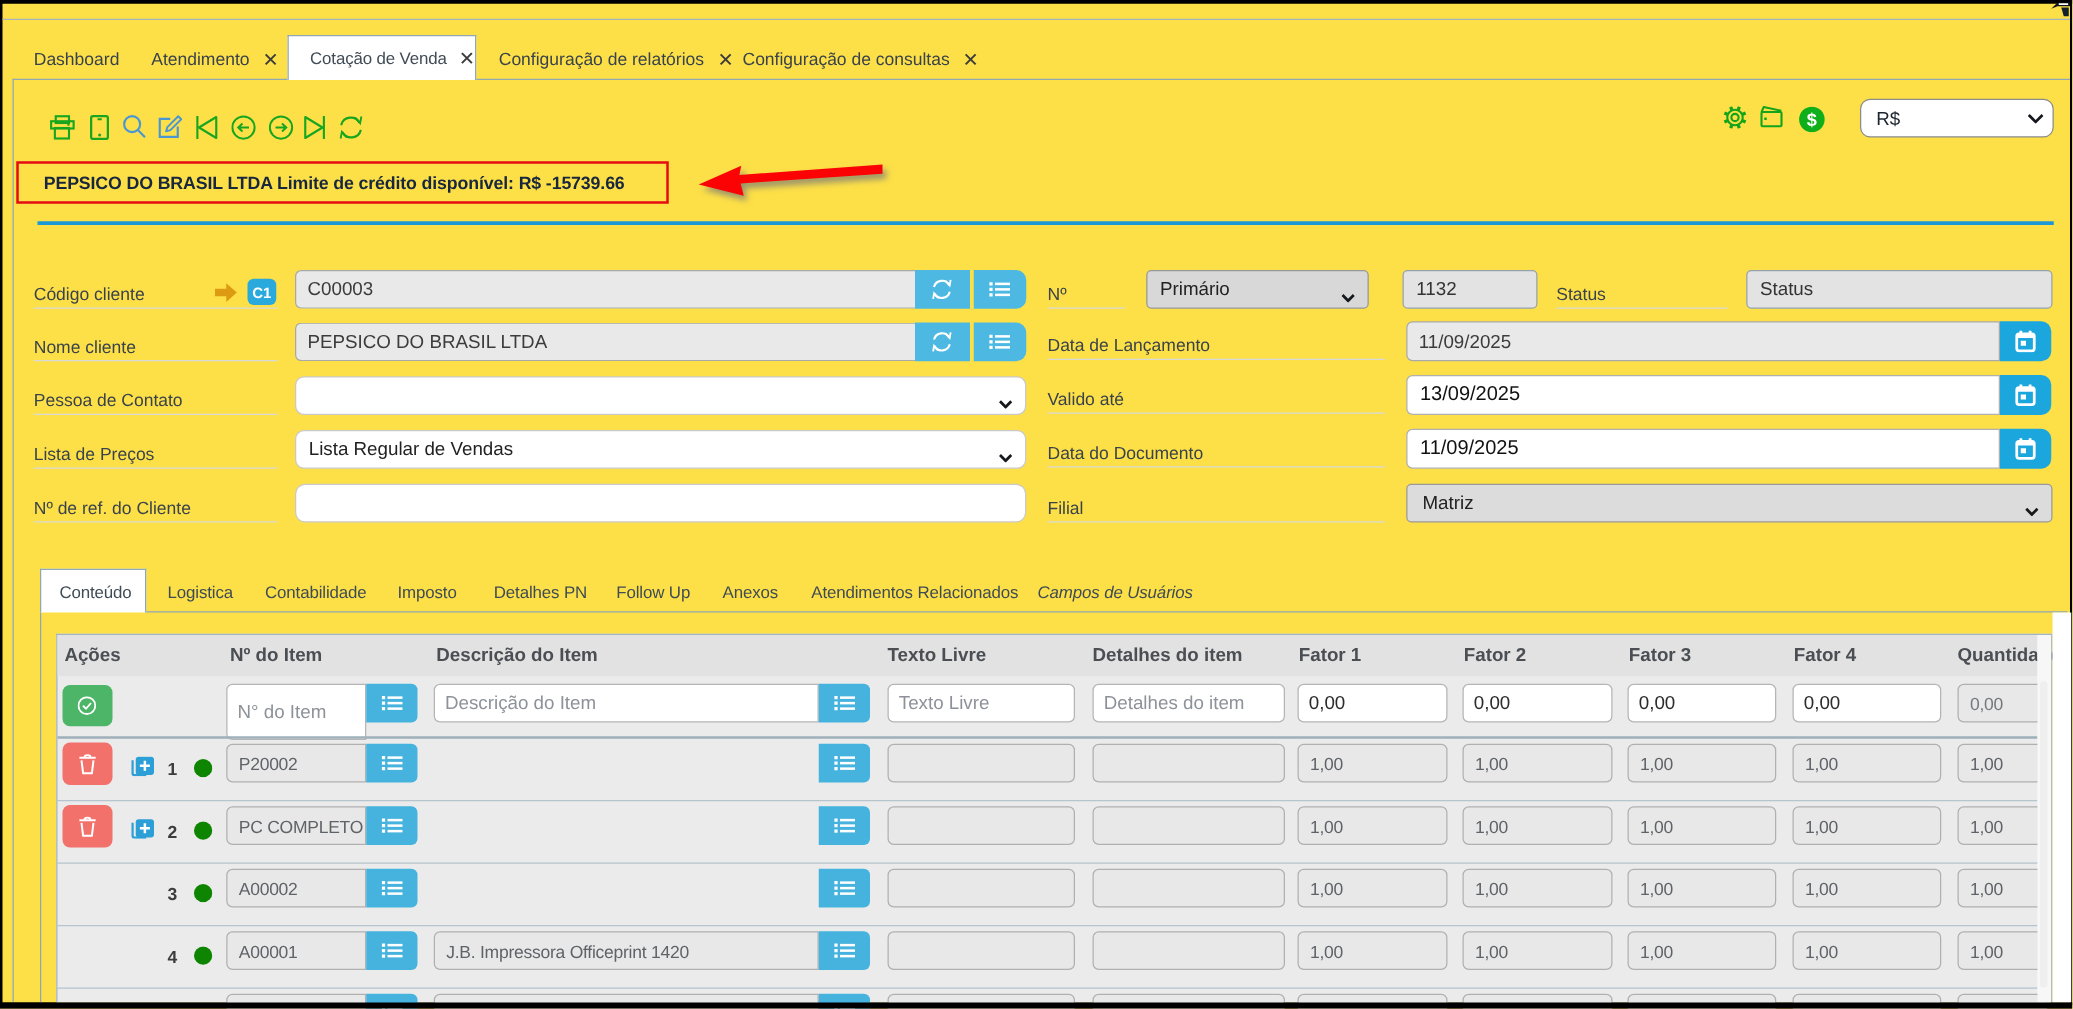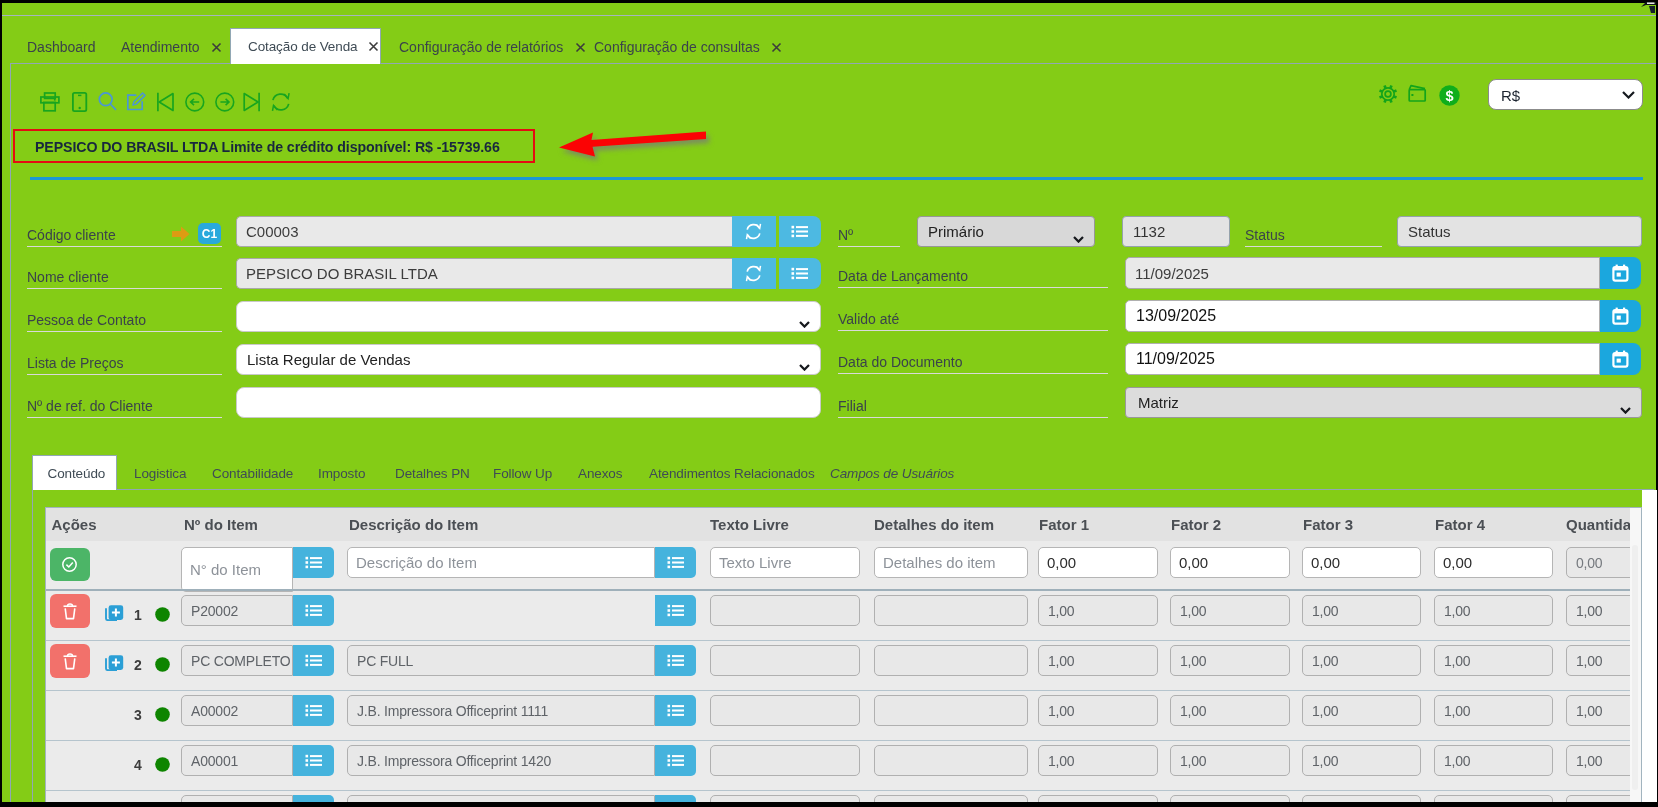--- a/index.html
+++ b/index.html
@@ -1,18 +1,18 @@
 <!DOCTYPE html>
 <html><head><meta charset="utf-8">
 <style>
 html,body{margin:0;padding:0;}
 body{width:1658px;height:807px;overflow:hidden;background:#fff;
  font-family:"Liberation Sans", sans-serif;}
 .ab{position:absolute;}
-#page{position:relative;width:1658px;height:807px;background:#84cc16;overflow:hidden;}
+#page{position:relative;width:1658px;height:807px;background:#fde047;overflow:hidden;}
 .lbl{font-size:14px;color:#3a434b;white-space:nowrap;}
 .ul{height:1px;background:#d9d9d9;}
 .tabtx{font-size:13.5px;letter-spacing:-0.1px;color:#3f4b55;white-space:nowrap;}
 .gin{background:#e9e9e9;border:1px solid #a9a9a9;border-radius:5px;font-size:15px;color:#3c3c3c;
  display:flex;align-items:center;padding-left:9px;box-sizing:border-box;white-space:nowrap;}
 .win{background:#fff;border:1px solid #c9c9c9;border-radius:7px;font-size:15px;color:#222;
  display:flex;align-items:center;padding-left:10px;box-sizing:border-box;white-space:nowrap;}
 .blueb{background:#4db9e2;display:flex;align-items:center;justify-content:center;}
 .hdt{font-size:15px;font-weight:bold;color:#4b4f54;white-space:nowrap;}
 .rin{background:#e8e8e8;border:1px solid #b0b0b0;border-radius:5px;font-size:14px;letter-spacing:-0.2px;color:#5f6368;
@@ -369,21 +369,20 @@
 <div class="ab blueb" style="left:293px;top:645.0px;width:41px;height:31px;border-radius:0 5px 5px 0;background:#45b3dd;">
       <svg width="18" height="13" viewBox="0 0 18 13">
         <rect x="0.5" y="0.8" width="2.6" height="2.6" fill="#fff"></rect>
         <rect x="0.5" y="5.2" width="2.6" height="2.6" fill="#fff"></rect>
         <rect x="0.5" y="9.6" width="2.6" height="2.6" fill="#fff"></rect>
         <rect x="5" y="1.1" width="12" height="2" fill="#fff"></rect>
         <rect x="5" y="5.5" width="12" height="2" fill="#fff"></rect>
         <rect x="5" y="9.9" width="12" height="2" fill="#fff"></rect>
       </svg>
     </div>
-<div class="ab rin" style="left:347px;top:645.0px;width:308px;height:31px;border-radius:5px 0 0 5px;">PC FULL</div>
 <div class="ab blueb" style="left:655px;top:645.0px;width:41px;height:31px;border-radius:0 5px 5px 0;background:#45b3dd;">
       <svg width="18" height="13" viewBox="0 0 18 13">
         <rect x="0.5" y="0.8" width="2.6" height="2.6" fill="#fff"></rect>
         <rect x="0.5" y="5.2" width="2.6" height="2.6" fill="#fff"></rect>
         <rect x="0.5" y="9.6" width="2.6" height="2.6" fill="#fff"></rect>
         <rect x="5" y="1.1" width="12" height="2" fill="#fff"></rect>
         <rect x="5" y="5.5" width="12" height="2" fill="#fff"></rect>
         <rect x="5" y="9.9" width="12" height="2" fill="#fff"></rect>
       </svg>
     </div>
@@ -403,21 +402,20 @@
 <div class="ab blueb" style="left:293px;top:695.0px;width:41px;height:31px;border-radius:0 5px 5px 0;background:#45b3dd;">
       <svg width="18" height="13" viewBox="0 0 18 13">
         <rect x="0.5" y="0.8" width="2.6" height="2.6" fill="#fff"></rect>
         <rect x="0.5" y="5.2" width="2.6" height="2.6" fill="#fff"></rect>
         <rect x="0.5" y="9.6" width="2.6" height="2.6" fill="#fff"></rect>
         <rect x="5" y="1.1" width="12" height="2" fill="#fff"></rect>
         <rect x="5" y="5.5" width="12" height="2" fill="#fff"></rect>
         <rect x="5" y="9.9" width="12" height="2" fill="#fff"></rect>
       </svg>
     </div>
-<div class="ab rin" style="left:347px;top:695.0px;width:308px;height:31px;border-radius:5px 0 0 5px;">J.B. Impressora Officeprint 1111</div>
 <div class="ab blueb" style="left:655px;top:695.0px;width:41px;height:31px;border-radius:0 5px 5px 0;background:#45b3dd;">
       <svg width="18" height="13" viewBox="0 0 18 13">
         <rect x="0.5" y="0.8" width="2.6" height="2.6" fill="#fff"></rect>
         <rect x="0.5" y="5.2" width="2.6" height="2.6" fill="#fff"></rect>
         <rect x="0.5" y="9.6" width="2.6" height="2.6" fill="#fff"></rect>
         <rect x="5" y="1.1" width="12" height="2" fill="#fff"></rect>
         <rect x="5" y="5.5" width="12" height="2" fill="#fff"></rect>
         <rect x="5" y="9.9" width="12" height="2" fill="#fff"></rect>
       </svg>
     </div>

